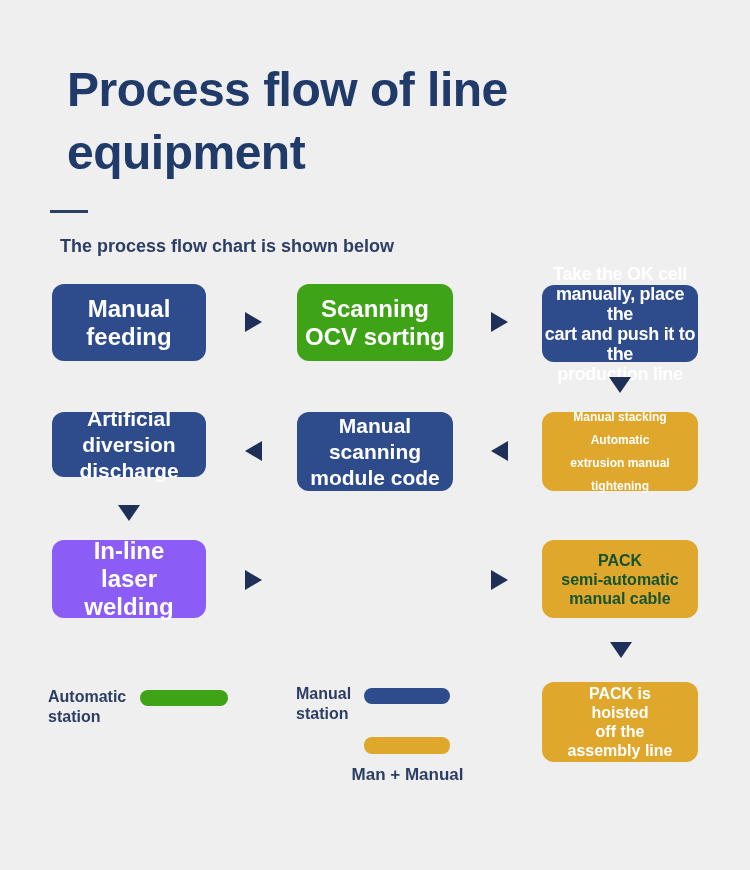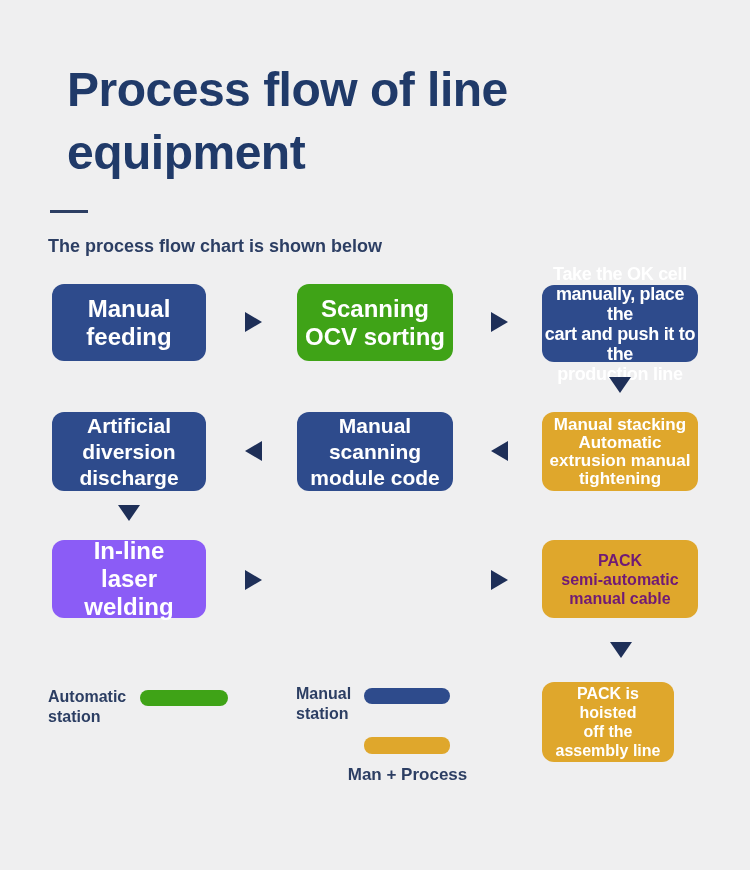--- a/index.html
+++ b/index.html
@@ -54,32 +54,32 @@
   }
   .box-label {
     font-weight: bold;
     color: #ffffff;
     white-space: pre-line;
   }
   .t24 { font-size: 24px; line-height: 28px; }
   .t22 { font-size: 22px; line-height: 26px; }
   .t21 { font-size: 21px; line-height: 26px; }
   .t16 { font-size: 16px; line-height: 19px; }
-  .t15 { font-size: 17px; line-height: 18px; }
+  .t15 { font-size: 12px; line-height: 23px; }
   .t13 { font-size: 18px; line-height: 20px; letter-spacing: -0.3px; }
   .b-r1c1 { left: 52px;  top: 284px; width: 154px; height: 77px; }
   .b-r1c2 { left: 297px; top: 284px; width: 156px; height: 77px; }
   .b-r1c3 { left: 542px; top: 285px; width: 156px; height: 77px; }
-  .b-r2c1 { left: 52px;  top: 412px; width: 154px; height: 79px; }
+  .b-r2c1 { left: 52px;  top: 412px; width: 154px; height: 65px; }
   .b-r2c2 { left: 297px; top: 412px; width: 156px; height: 79px; }
   .b-r2c3 { left: 542px; top: 412px; width: 156px; height: 79px; }
   .b-r3c1 { left: 52px;  top: 540px; width: 154px; height: 78px; }
   .b-r3c2 { left: 297px; top: 540px; width: 156px; height: 78px; }
   .b-r3c3 { left: 542px; top: 540px; width: 156px; height: 78px; }
-  .b-r4c3 { left: 542px; top: 682px; width: 132px; height: 80px; }
+  .b-r4c3 { left: 542px; top: 682px; width: 156px; height: 80px; }
   .arr { position: absolute; width: 0; height: 0; }
   .arr.right {
     border-top: 10px solid transparent;
     border-bottom: 10px solid transparent;
     border-left: 17px solid #1e2f58;
   }
   .arr.left {
     border-top: 10px solid transparent;
     border-bottom: 10px solid transparent;
     border-right: 17px solid #1e2f58;
@@ -118,21 +118,21 @@
   .lg-mm-label   { left: 332px; top: 765px; width: 151px; text-align: center; font-size: 17px; }
 </style>
 </head>
 <body>
 
 <div class="canvas">
 
   <h1 class="title" style="color: rgb(32, 58, 105); margin-left: 19px;">Process flow of line
 equipment</h1>
   <div class="dash" style="background-color: rgb(44, 62, 99);"></div>
-  <p class="subtitle" style="color: rgb(44, 62, 99);">The process flow chart is shown below</p>
+  <p class="subtitle" style="color: rgb(44, 62, 99); margin-left: 12px;">The process flow chart is shown below</p>
 
   <div class="box b-r1c1" style="background-color: rgb(46, 75, 140);">
     <span class="box-label t24" style="color: rgb(255, 255, 255);">Manual
 feeding</span>
   </div>
   <div class="arr right a-r1a" style="border-left-color: rgb(30, 47, 88);"></div>
   <div class="box b-r1c2" style="background-color: rgb(63, 163, 23);">
     <span class="box-label t24" style="color: rgb(255, 255, 255);">Scanning
 OCV sorting</span>
   </div>
@@ -166,21 +166,21 @@
   <div class="arr down a-d2" style="border-top-color: rgb(30, 47, 88);"></div>
 
   <div class="box b-r3c1" style="background-color: #8b5cf6;">
     <span class="box-label t24" style="color: rgb(255, 255, 255);">In-line
 laser
 welding</span>
   </div>
   <div class="arr right a-r3a" style="border-left-color: rgb(30, 47, 88);"></div>
   <div class="arr right a-r3b" style="border-left-color: rgb(30, 47, 88);"></div>
   <div class="box b-r3c3" style="background-color: rgb(223, 167, 44);">
-    <span class="box-label t16" style="color: #701a75;">PACK
+    <span class="box-label t16" style="color: #14532d;">PACK
 semi-automatic
 manual cable</span>
   </div>
   <div class="arr down a-d3" style="border-top-color: rgb(30, 47, 88);"></div>
 
   <div class="box b-r4c3" style="background-color: rgb(223, 167, 44);">
     <span class="box-label t16" style="color: rgb(255, 255, 255);">PACK is
 hoisted
 off the
 assembly line</span>
@@ -188,15 +188,15 @@
 
   <div class="legend-label lg-auto-label" style="color: rgb(44, 62, 99);">Automatic
 station</div>
   <div class="legend-bar lg-auto-bar" style="background-color: rgb(63, 163, 23);"></div>
 
   <div class="legend-label lg-man-label" style="color: rgb(44, 62, 99);">Manual
 station</div>
   <div class="legend-bar lg-man-bar" style="background-color: rgb(46, 75, 140);"></div>
 
   <div class="legend-bar lg-mm-bar" style="background-color: rgb(223, 167, 44);"></div>
-  <div class="legend-label lg-mm-label" style="color: rgb(44, 62, 99);">Man + Process</div>
+  <div class="legend-label lg-mm-label" style="color: rgb(44, 62, 99);">Man + Manual</div>
 
 </div>
 
 </body></html>

